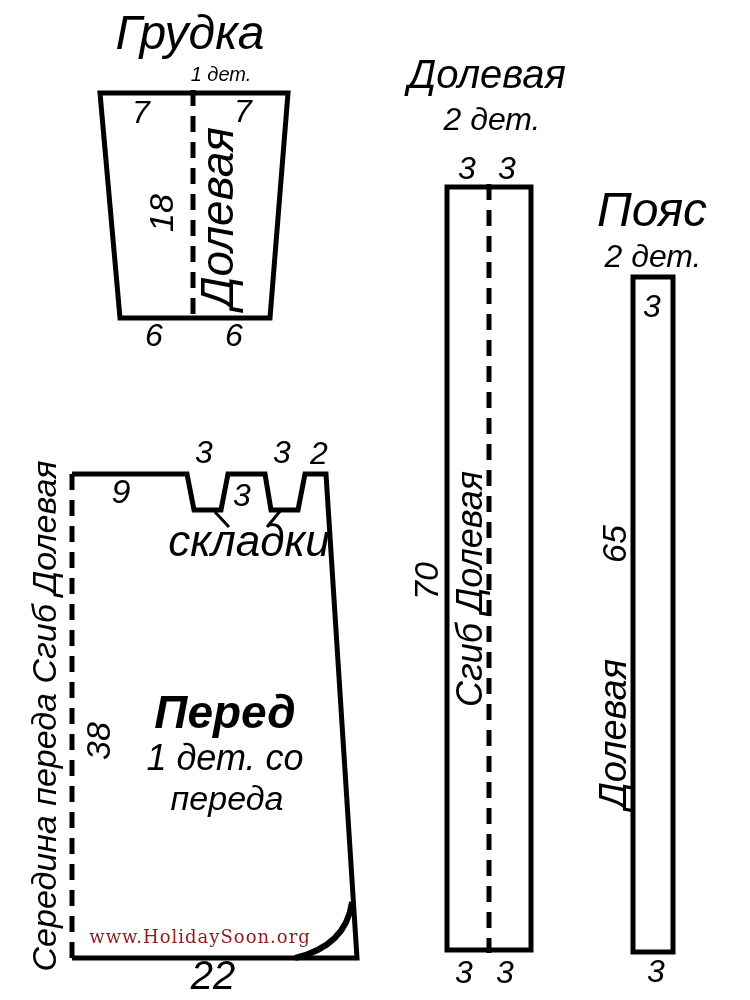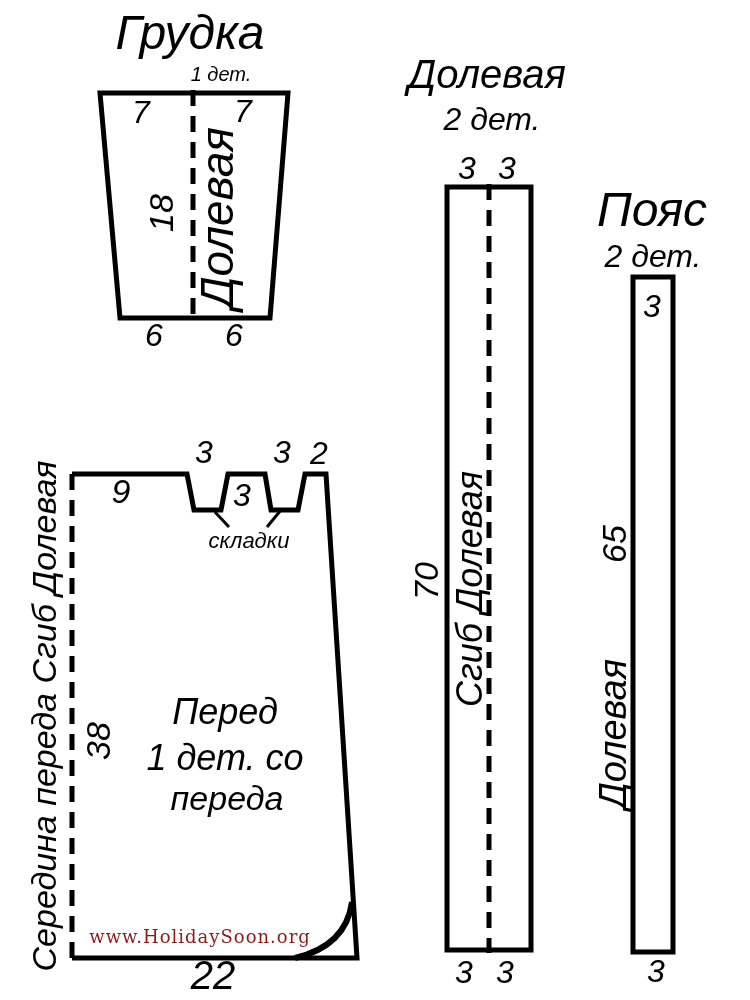--- a/index.html
+++ b/index.html
@@ -60,22 +60,22 @@
   <span class="t" style="left:652px;top:306px;font-size:32px;">3</span>
   <span class="t rot" style="left:614px;top:544px;font-size:34px;">65</span>
   <span class="t rot" style="left:613px;top:734px;font-size:38px;">Долевая</span>
   <span class="t" style="left:656px;top:971px;font-size:32px;">3</span>
 
   <span class="t" style="left:121px;top:491px;font-size:34px;">9</span>
   <span class="t" style="left:204px;top:452px;font-size:32px;">3</span>
   <span class="t" style="left:242px;top:495px;font-size:32px;">3</span>
   <span class="t" style="left:282px;top:452px;font-size:32px;">3</span>
   <span class="t" style="left:319px;top:453px;font-size:32px;">2</span>
-  <span class="t" style="left:249px;top:541px;font-size:22px;">складки</span>
-  <span class="t" style="left:225px;top:712px;font-size:36px;">Перед</span>
+  <span class="t" style="left:249px;top:541px;font-size:44px;">складки</span>
+  <span class="t" style="left:225px;top:712px;font-size:46px;font-weight:bold;">Перед</span>
   <span class="t" style="left:225px;top:758px;font-size:36px;">1 дет. со</span>
   <span class="t" style="left:227px;top:798px;font-size:34px;">переда</span>
   <span class="t rot" style="left:98px;top:741px;font-size:34px;">38</span>
   <span class="t rot" style="left:44px;top:716px;font-size:34px;">Середина переда Сгиб Долевая</span>
   <span class="t" style="left:213px;top:975px;font-size:40px;">22</span>
 
   <span class="t wm" style="left:200px;top:937px;font-size:18px;">www.HolidaySoon.org</span>
 
 </div>
 

